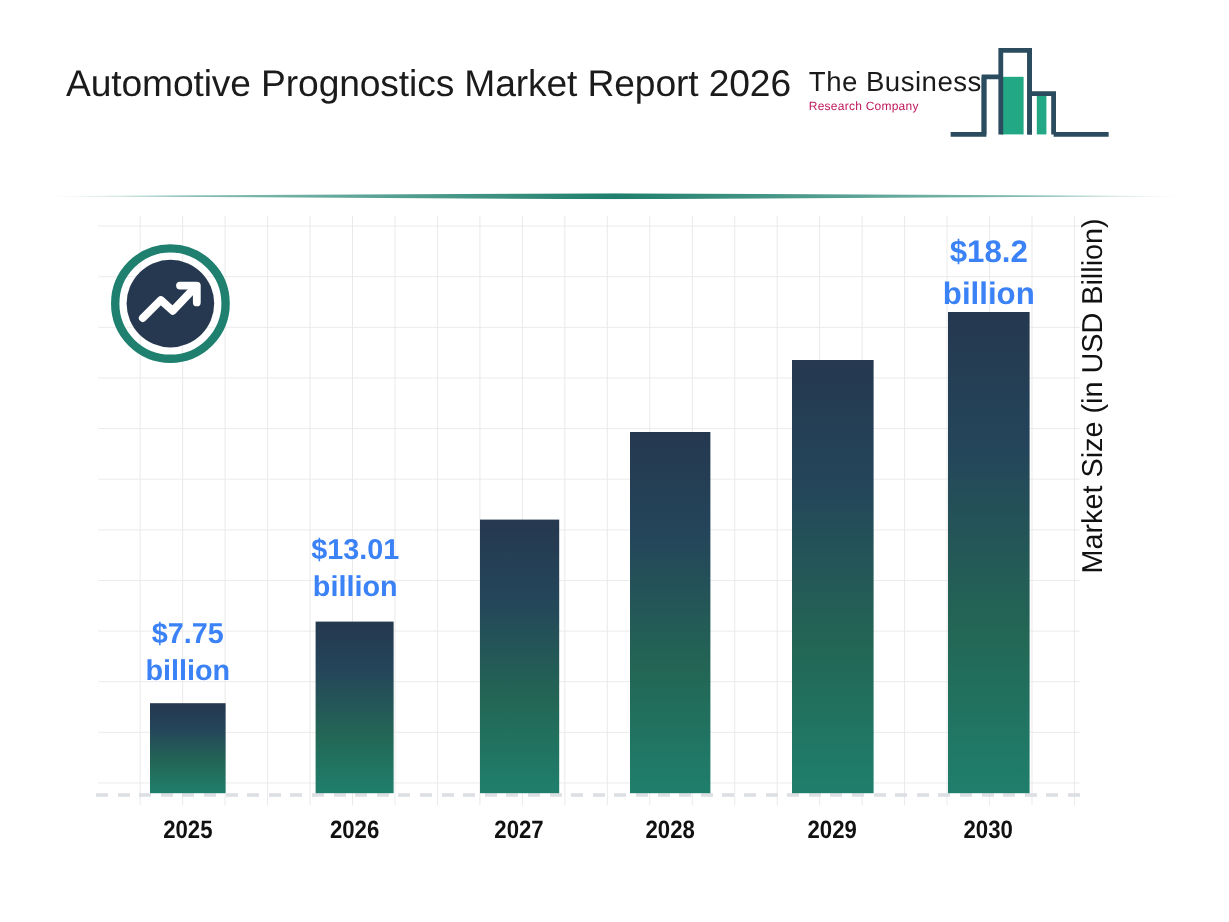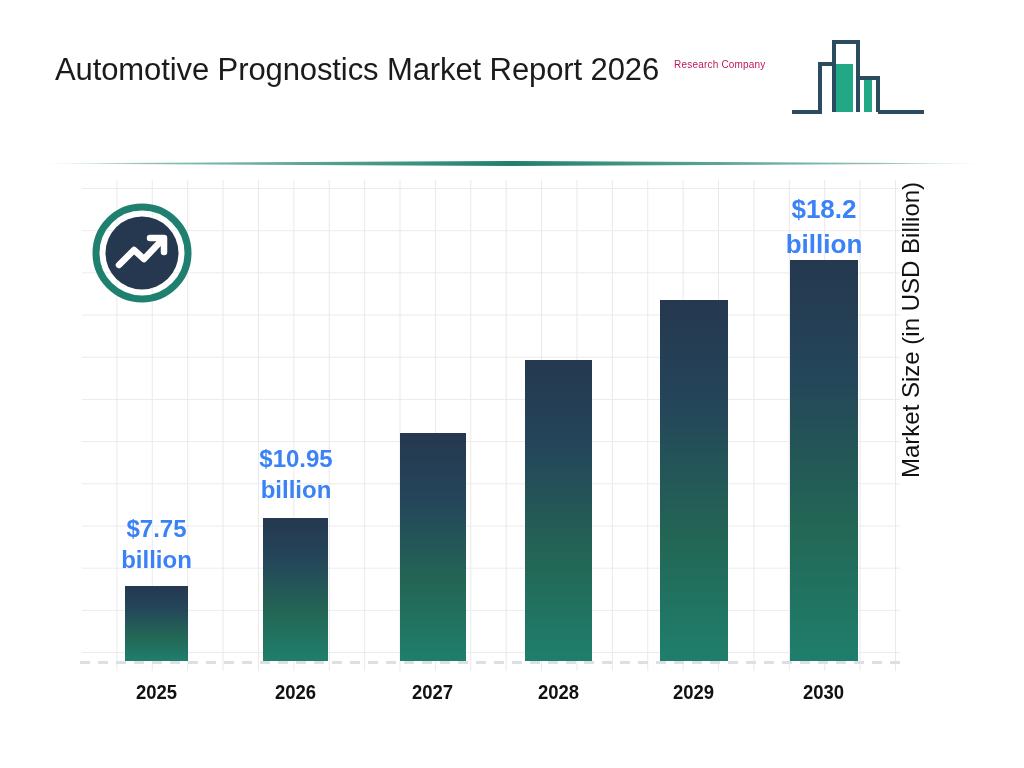--- a/index.html
+++ b/index.html
@@ -196,20 +196,21 @@
 </style>
 </head>
 <body>
 
 <div id="header">
 
   <div id="report-title">Automotive Prognostics Market Report 2026</div>
 
   <div id="logo">
     <div id="logo-text">
+      <div id="logo-text-main">The Business</div>
       <div id="logo-text-sub">Research Company</div>
     </div>
     <svg id="logo-mark" viewBox="0 0 132 92">
 
       <rect x="42" y="30" width="19" height="48" fill="#22a884"></rect>
       <rect x="72" y="44" width="8" height="34" fill="#22a884"></rect>
 
       <path d="M0,78 L28,78 L28,30 L42,30 L42,8 L66,8 L66,78
                M42,30 L42,78 M66,44 L86,44 L86,78 M86,78 L132,78" fill="none" stroke="#2a4c5e" stroke-width="4" stroke-linejoin="miter" stroke-linecap="butt"></path>
       <path d="M28,30 L28,78" fill="none" stroke="#2a4c5e" stroke-width="4"></path>
@@ -239,21 +240,21 @@
 
     <div class="bar" style="left:43px;  width:63px; height:75px;"></div>
     <div class="bar" style="left:181px; width:65px; height:143px;"></div>
     <div class="bar" style="left:318px; width:66px; height:228px;"></div>
     <div class="bar" style="left:443px; width:67px; height:301px;"></div>
     <div class="bar" style="left:578px; width:68px; height:361px;"></div>
     <div class="bar" style="left:708px; width:68px; height:401px;"></div>
 
     <div class="bar-label" style="left:22px; width:105px; top:333px;">$7.75
 billion</div>
-    <div class="bar-label" style="left:150px; width:128px; top:263px;">$10.95
+    <div class="bar-label" style="left:150px; width:128px; top:263px;">$13.01
 billion</div>
     <div class="bar-label big" style="left:678px; width:128px; top:12px;">$18.2
 billion</div>
 
     <div class="xtick" style="left:27px; width:95px;">2025</div>
     <div class="xtick" style="left:166px; width:95px;">2026</div>
     <div class="xtick" style="left:303px; width:95px;">2027</div>
     <div class="xtick" style="left:429px; width:95px;">2028</div>
     <div class="xtick" style="left:564px; width:95px;">2029</div>
     <div class="xtick" style="left:694px; width:95px;">2030</div>

